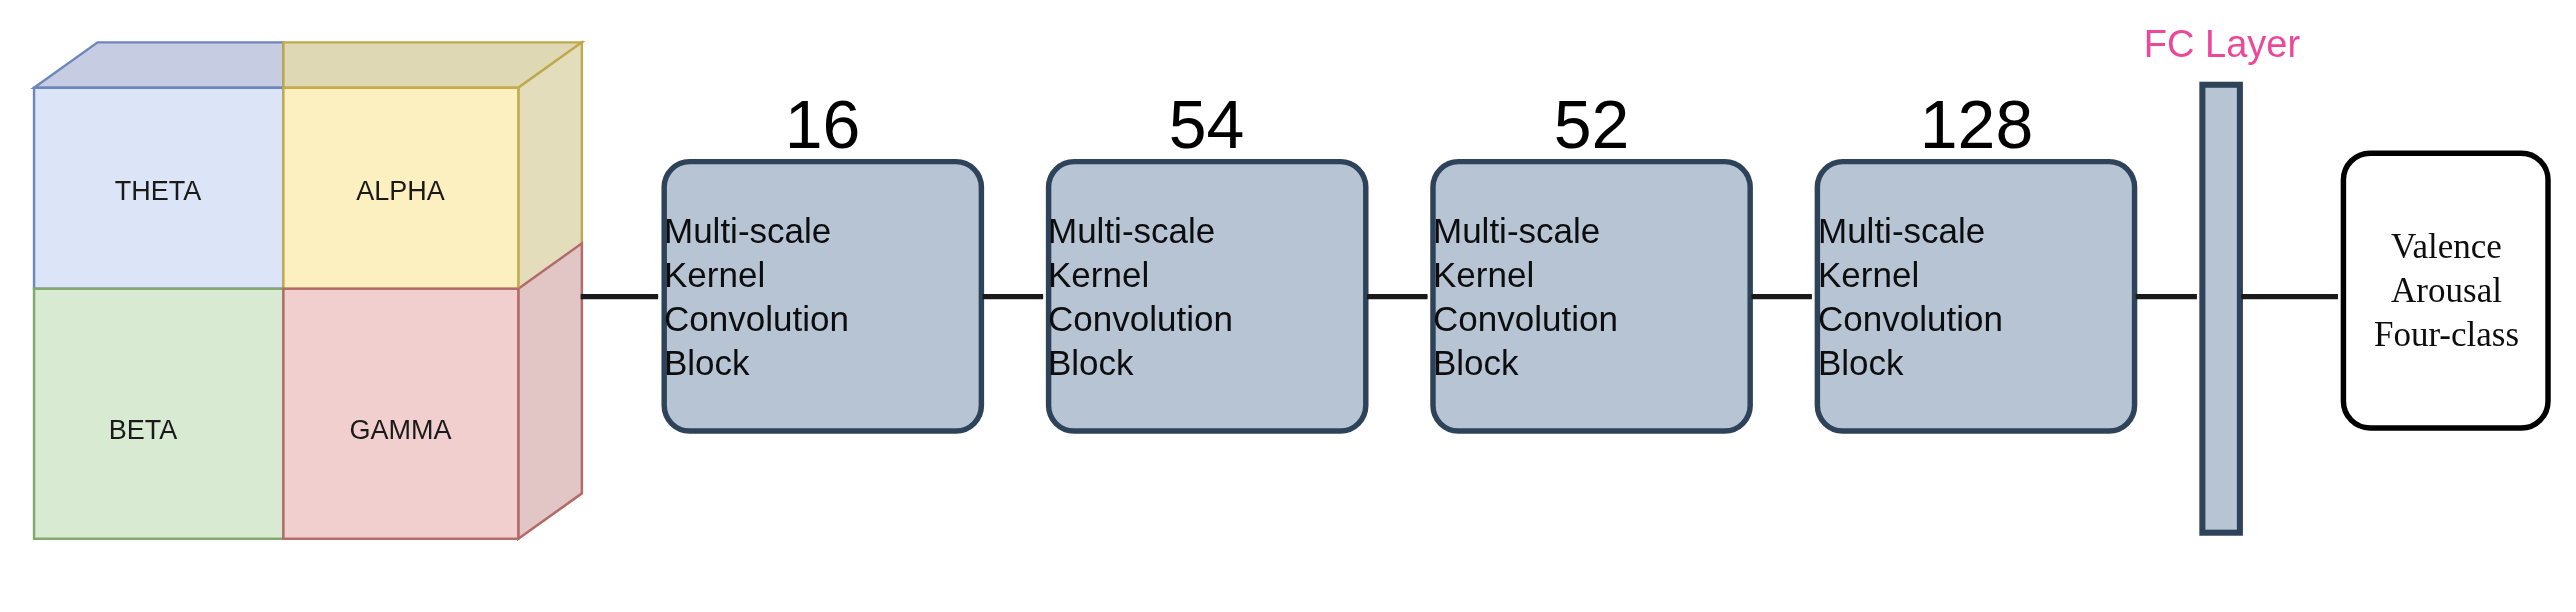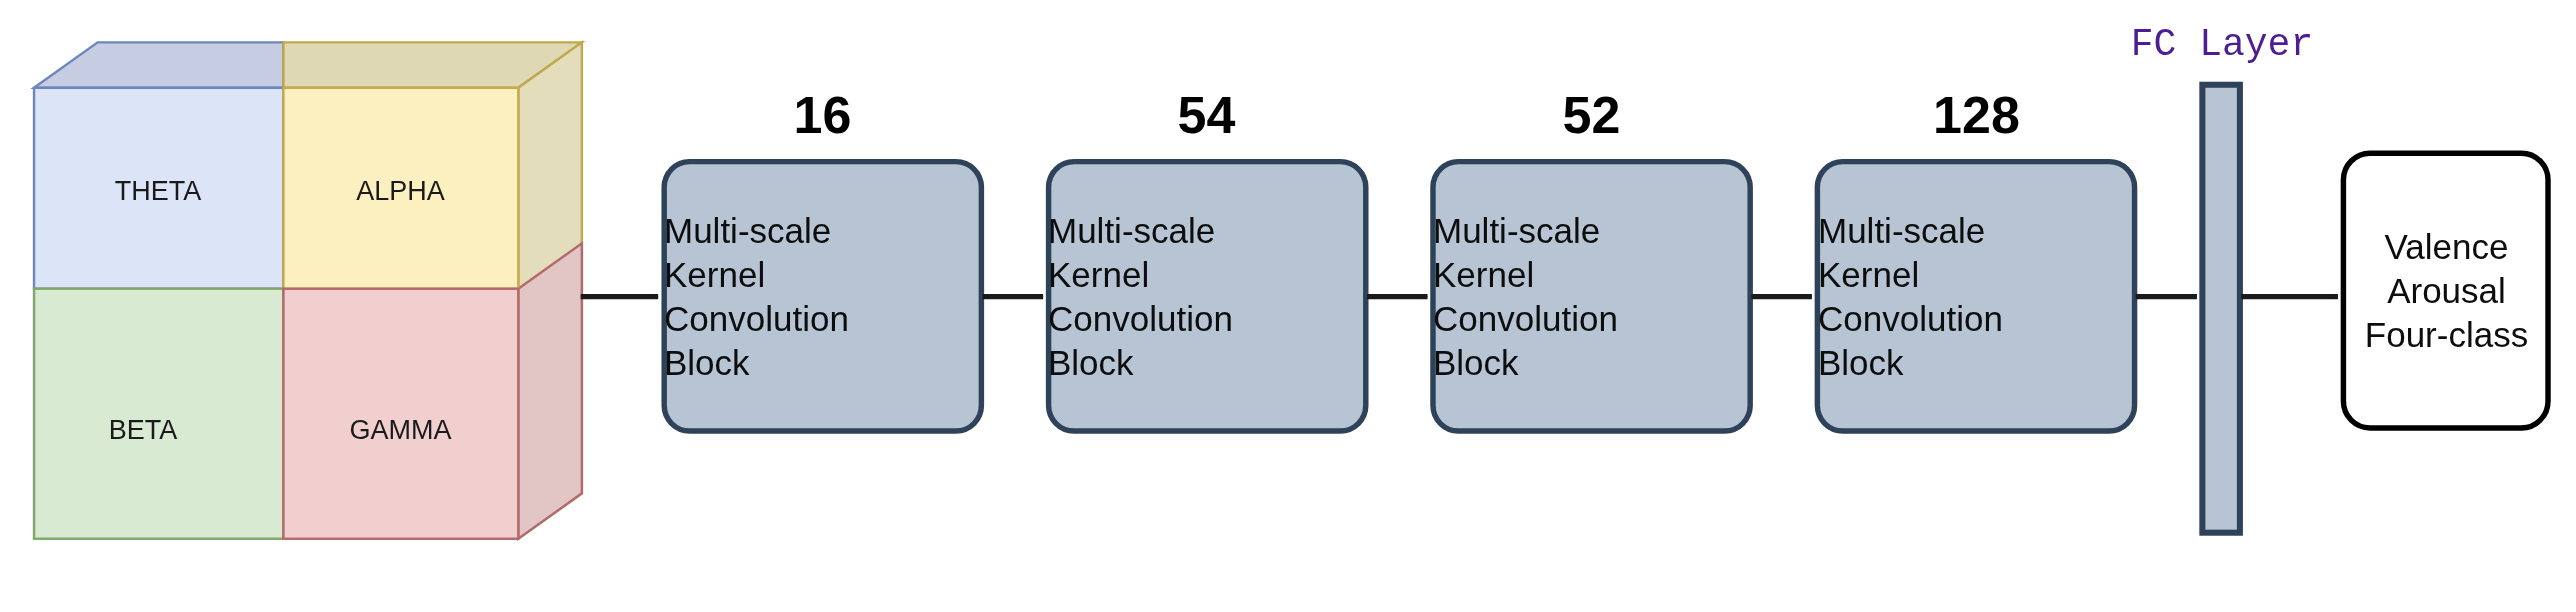--- a/index.html
+++ b/index.html
@@ -27,53 +27,52 @@
   .cube-label {
     position: absolute;
     font-size: 27px;
     color: #1a1a1a;
     text-align: center;
     white-space: nowrap;
     font-family: "Liberation Sans", sans-serif;
   }
   .channel-label {
     position: absolute;
-    font-size: 52px;
+    font-size: 68px;
     color: #000000;
     text-align: center;
     white-space: nowrap;
     font-family: "Liberation Sans", sans-serif;
-    font-weight: bold;
   }
   .fc-title {
     position: absolute;
     font-size: 38px;
-    color: #4c1d95;
+    color: #ec4899;
     text-align: center;
     white-space: nowrap;
-    font-family: Liberation Mono, monospace;
+    font-family: Liberation Sans, sans-serif;
   }
   .block-text {
     position: absolute;
     font-size: 35px;
     line-height: 44px;
     color: #0d0d0d;
     text-align: left;
     font-family: "Liberation Sans", sans-serif;
   }
   .block-text span {
     display: block;
   }
   .out-text {
     position: absolute;
     font-size: 35px;
     line-height: 44px;
     color: #0d0d0d;
     text-align: center;
-    font-family: Liberation Sans, sans-serif;
+    font-family: Liberation Serif, serif;
   }
   .out-text span {
     display: block;
   }
 </style>
 </head>
 <body>
 
 <div id="canvas">
 

